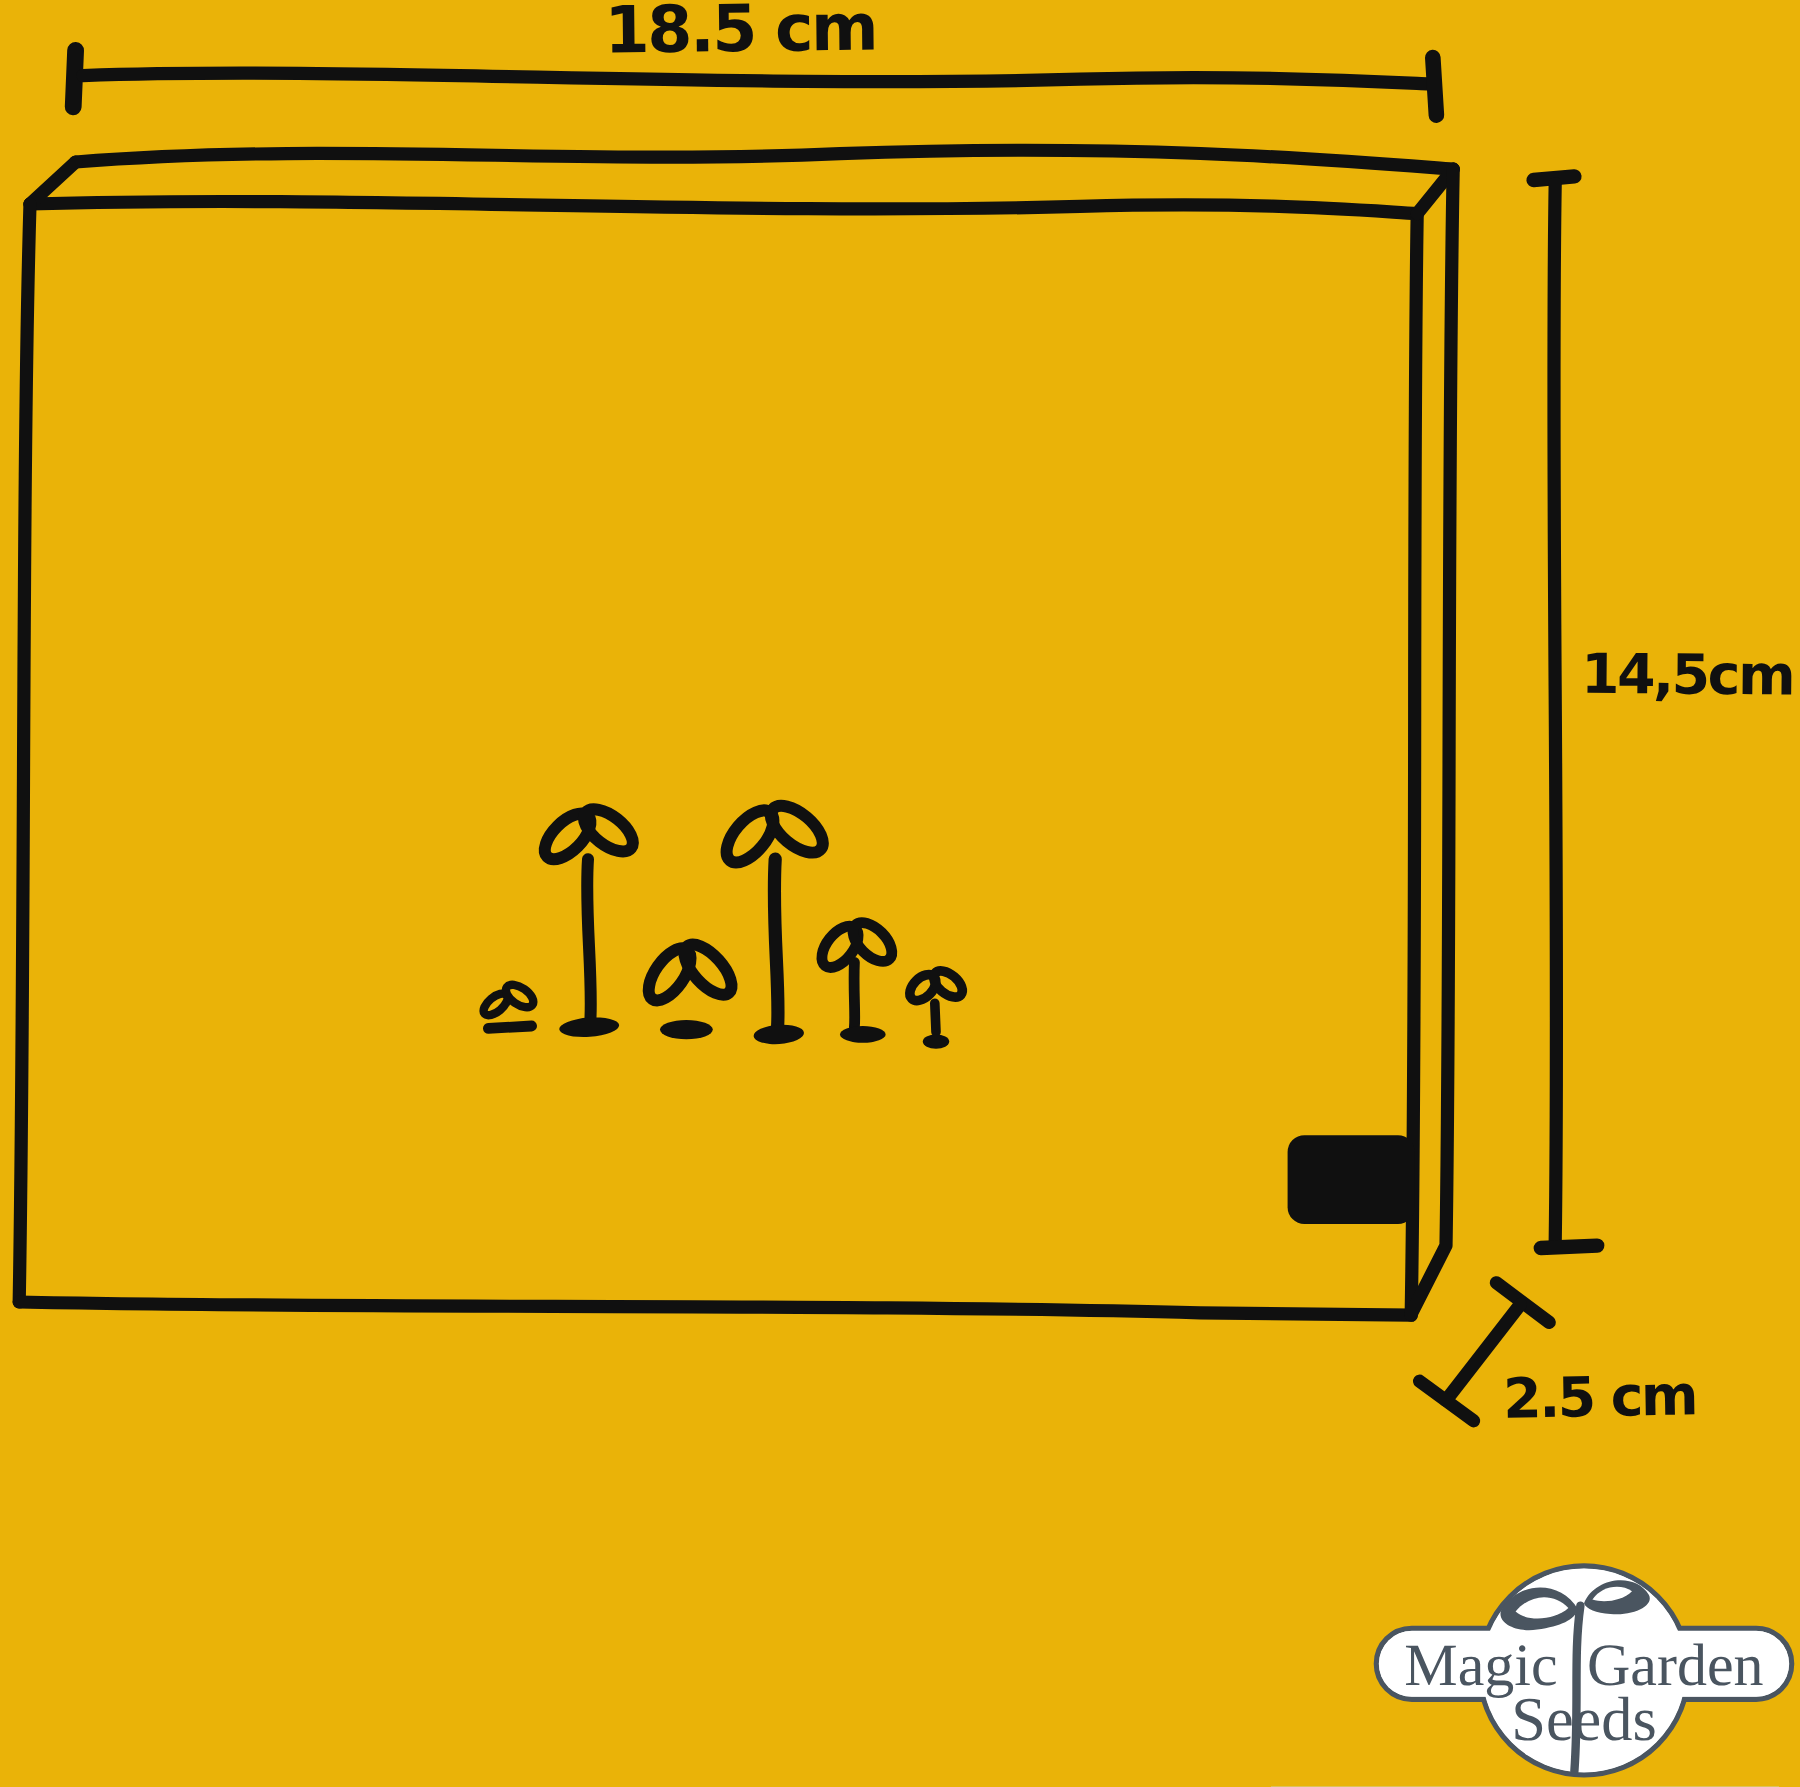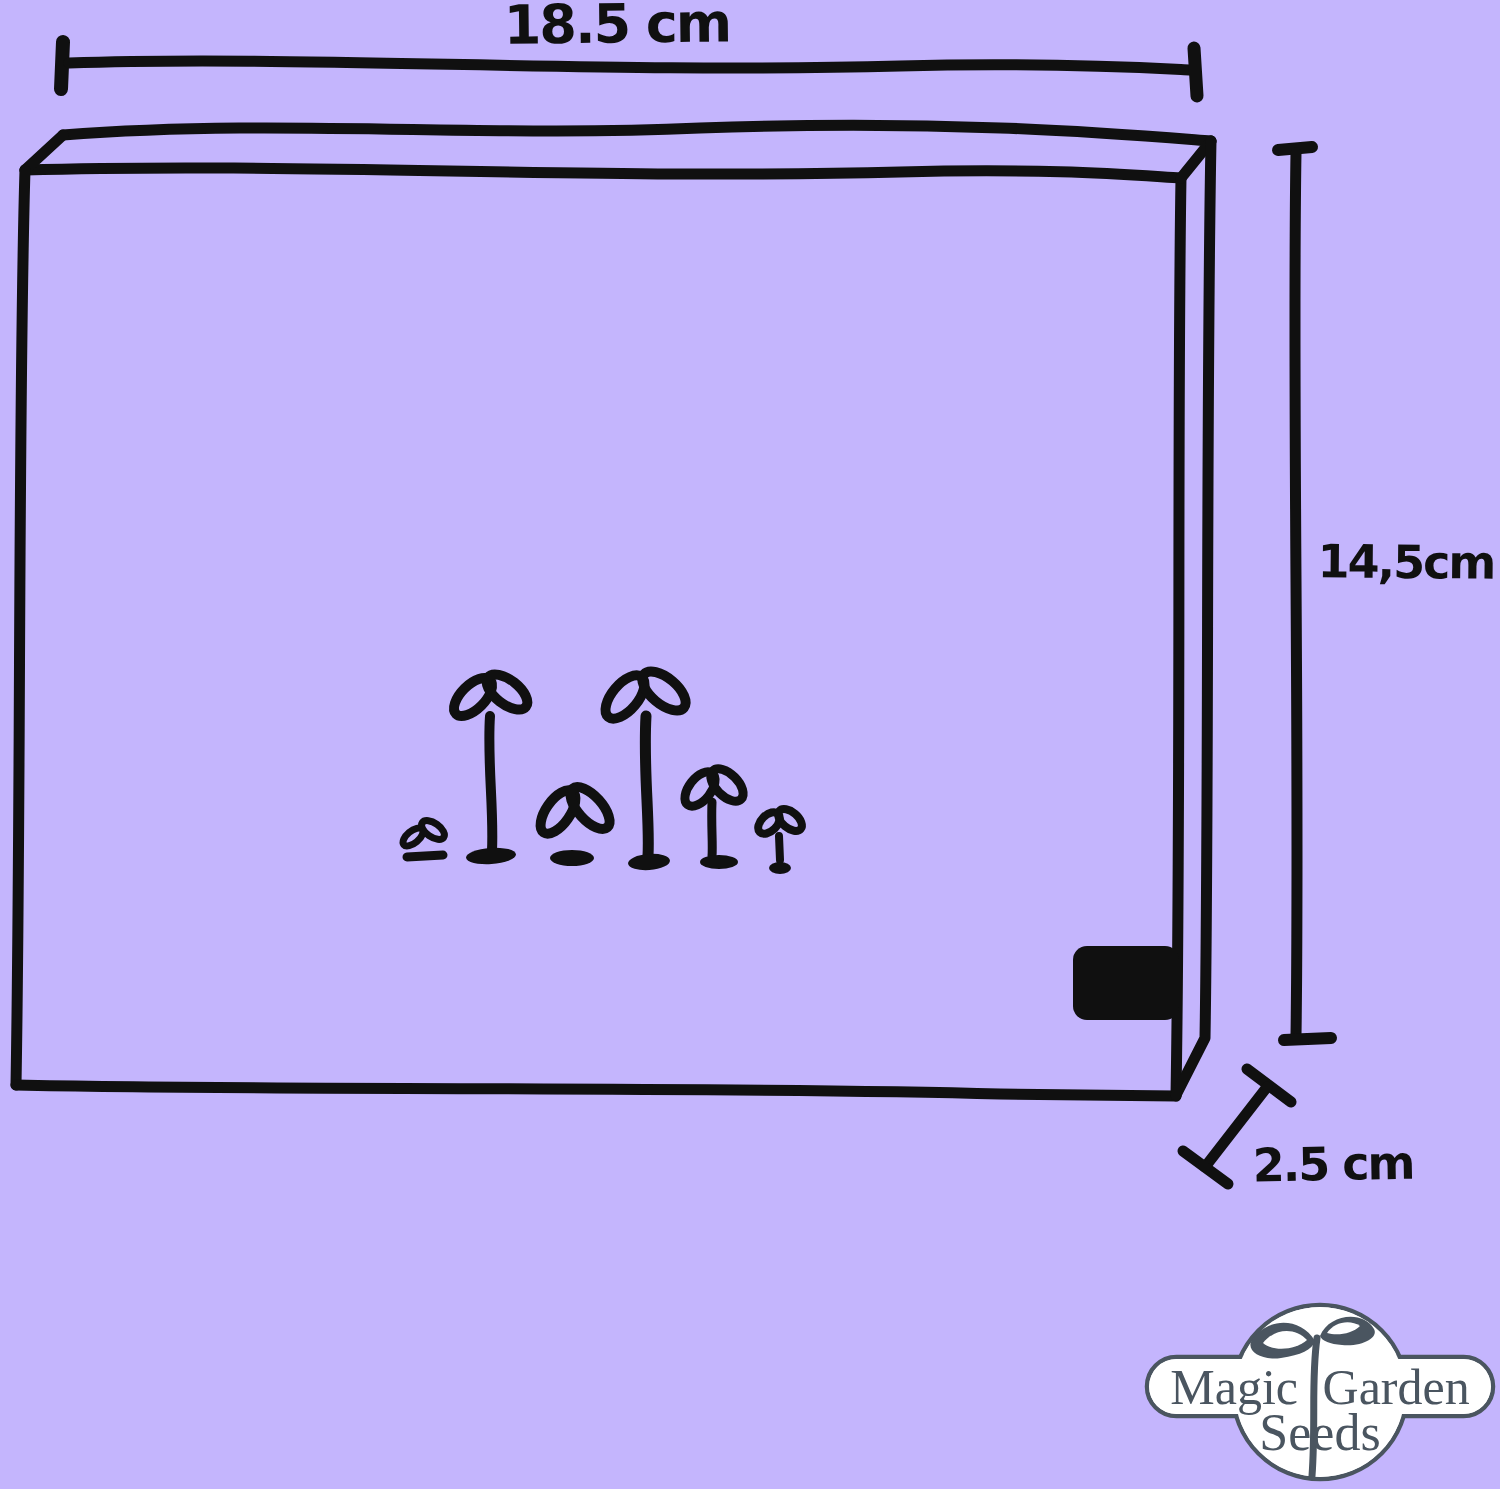--- a/index.html
+++ b/index.html
@@ -8,21 +8,21 @@
     width: 1500px;
     height: 1489px;
     overflow: hidden;
     background: #cadfe0;
     font-family: "DejaVu Sans", sans-serif;
   }
   .canvas {
     position: relative;
     width: 1500px;
     height: 1489px;
-    background: #c4b5fd;
+    background: #eab308;
   }
   .sketch-svg {
     position: absolute;
     left: 0;
     top: 0;
     width: 1500px;
     height: 1489px;
     display: block;
   }
   .dim-label {

